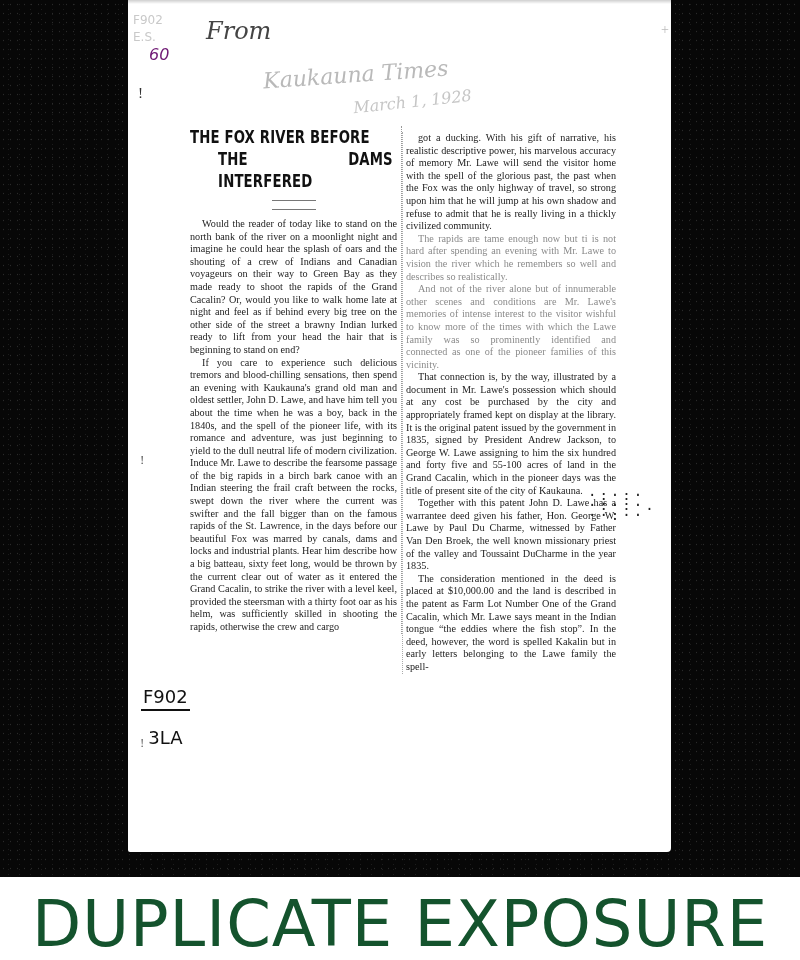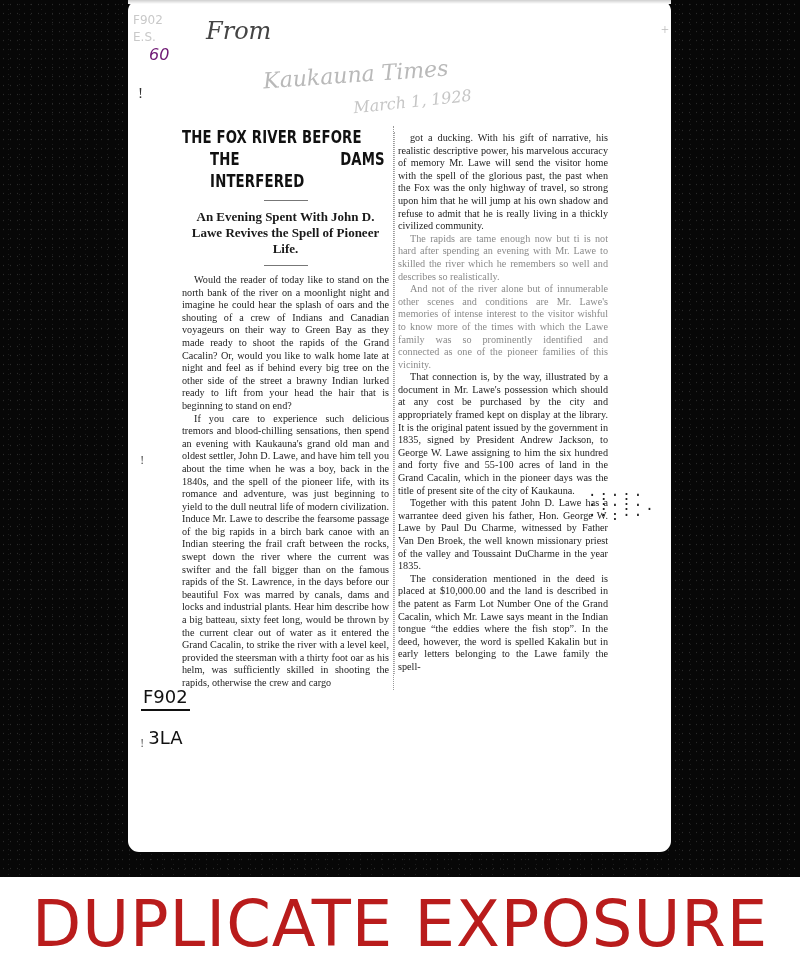--- a/index.html
+++ b/index.html
@@ -15,21 +15,20 @@
       radial-gradient(#2a2a2a 0.6px, transparent 0.8px),
       radial-gradient(#1c1c1c 0.6px, transparent 0.8px);
     background-size: 7px 9px, 11px 5px;
     background-position: 0 0, 3px 2px;
   }
   .paper {
     position: absolute; left: 128px; top: 0; width: 543px; height: 852px;
     background: #ffffff;
     border-bottom-right-radius: 4px;
     border-bottom-left-radius: 2px;
-    border-radius: 11px;
   }
   .paper::before {
     content: ""; position: absolute; left: 0; top: 0; width: 543px; height: 4px;
     background: linear-gradient(#cfcfcf, #ffffff);
   }
   .hand {
     position: absolute; font-family: "DejaVu Serif", serif; font-style: italic;
   }
   .hand-from { left: 78px; top: 17px; font-size: 24px; color: #444; }
   .hand-src { left: 135px; top: 62px; font-size: 22px; color: #b9b9b9; transform: rotate(-4deg); }
@@ -46,21 +45,21 @@
 
   .callno {
     position: absolute; left: 13px; top: 686px;
     font-family: "DejaVu Sans", sans-serif; color: #111; font-size: 18px; line-height: 22px;
     text-align: center;
   }
   .callno .top { border-bottom: 2px solid #111; padding: 0 2px 1px; }
   .callno .bot { padding-top: 16px; }
 
   .clip {
-    position: absolute; left: 54px; top: 126px; width: 470px; height: 690px;
+    position: absolute; left: 62px; top: 126px; width: 470px; height: 690px;
     color: #1a1a1a;
   }
   .col {
     position: absolute; top: 0;
     font-size: 10.2px; line-height: 12.6px; text-align: justify;
     color: #222;
   }
   .col p { margin: 0; text-indent: 12px; }
   .col-left { left: 0; width: 207px; border-right: 1px dotted #999; padding-right: 4px; }
   .col-right { left: 212px; width: 210px; top: 6px; border-left: 1px dotted #aaa; padding-left: 3px; }
@@ -72,21 +71,21 @@
   .headline .l2 { padding-left: 36px; display: block; }
   .rule { width: 44px; height: 1px; background: #777; margin: 8px auto; }
   .deck {
     font-weight: bold; font-size: 13px; line-height: 16px; text-align: center;
     color: #1a1a1a; margin-bottom: 2px;
   }
   .faded { color: #8a8a8a; }
   .banner {
     position: absolute; left: 0; top: 888px; width: 800px; height: 72px;
     font-family: "DejaVu Sans", sans-serif; font-size: 64px; line-height: 72px;
-    color: #b91c1c; text-align: center; letter-spacing: 1px; font-weight: normal;
+    color: #14532d; text-align: center; letter-spacing: 1px; font-weight: normal;
     white-space: nowrap;
   }
   .dots {
     position: absolute; left: 588px; top: 490px; color: #222; font-size: 14px; letter-spacing: 3px;
     line-height: 10px; font-family: "DejaVu Sans Mono", monospace;
   }
 </style>
 </head>
 <body>
 
@@ -111,29 +110,28 @@
     <div class="bot">3LA</div>
   </div>
 
   <div class="clip">
     <div class="col col-left">
       <div class="headline">
         <span>THE FOX RIVER BEFORE</span>
         <span class="l2">THE DAMS INTERFERED</span>
       </div>
       <div class="rule"></div>
-      <div class="deck">An Evening Spent With John D. Lawe Revives the Spell of Pioneer Life.</div>
       <div class="rule"></div>
       <p>Would the reader of today like to stand on the north bank of the river on a moonlight night and imagine he could hear the splash of oars and the shouting of a crew of Indians and Canadian voyageurs on their way to Green Bay as they made ready to shoot the rapids of the Grand Cacalin? Or, would you like to walk home late at night and feel as if behind every big tree on the other side of the street a brawny Indian lurked ready to lift from your head the hair that is beginning to stand on end?</p>
       <p>If you care to experience such delicious tremors and blood-chilling sensations, then spend an evening with Kaukauna's grand old man and oldest settler, John D. Lawe, and have him tell you about the time when he was a boy, back in the 1840s, and the spell of the pioneer life, with its romance and adventure, was just beginning to yield to the dull neutral life of modern civilization. Induce Mr. Lawe to describe the fearsome passage of the big rapids in a birch bark canoe with an Indian steering the frail craft between the rocks, swept down the river where the current was swifter and the fall bigger than on the famous rapids of the St. Lawrence, in the days before our beautiful Fox was marred by canals, dams and locks and industrial plants. Hear him describe how a big batteau, sixty feet long, would be thrown by the current clear out of water as it entered the Grand Cacalin, to strike the river with a level keel, provided the steersman with a thirty foot oar as his helm, was sufficiently skilled in shooting the rapids, otherwise the crew and cargo</p>
     </div>
 
     <div class="col col-right">
       <p>got a ducking. With his gift of narrative, his realistic descriptive power, his marvelous accuracy of memory Mr. Lawe will send the visitor home with the spell of the glorious past, the past when the Fox was the only highway of travel, so strong upon him that he will jump at his own shadow and refuse to admit that he is really living in a thickly civilized community.</p>
-      <p class="faded">The rapids are tame enough now but ti is not hard after spending an evening with Mr. Lawe to skilled the river which he remembers so well and describes so realistically.</p>
+      <p class="faded">The rapids are tame enough now but ti is not hard after spending an evening with Mr. Lawe to vision the river which he remembers so well and describes so realistically.</p>
       <p class="faded">And not of the river alone but of innumerable other scenes and conditions are Mr. Lawe's memories of intense interest to the visitor wishful to know more of the times with which the Lawe family was so prominently identified and connected as one of the pioneer families of this vicinity.</p>
       <p>That connection is, by the way, illustrated by a document in Mr. Lawe's possession which should at any cost be purchased by the city and appropriately framed kept on display at the library. It is the original patent issued by the government in 1835, signed by President Andrew Jackson, to George W. Lawe assigning to him the six hundred and forty five and 55-100 acres of land in the Grand Cacalin, which in the pioneer days was the title of present site of the city of Kaukauna.</p>
       <p>Together with this patent John D. Lawe has a warrantee deed given his father, Hon. George W. Lawe by Paul Du Charme, witnessed by Father Van Den Broek, the well known missionary priest of the valley and Toussaint DuCharme in the year 1835.</p>
       <p>The consideration mentioned in the deed is placed at $10,000.00 and the land is described in the patent as Farm Lot Number One of the Grand Cacalin, which Mr. Lawe says meant in the Indian tongue “the eddies where the fish stop”. In the deed, however, the word is spelled Kakalin but in early letters belonging to the Lawe family the spell-</p>
     </div>
   </div>
 </div>
 
 <div class="dots">·:·:·<br>·:·:·.<br>··:··</div>
 

